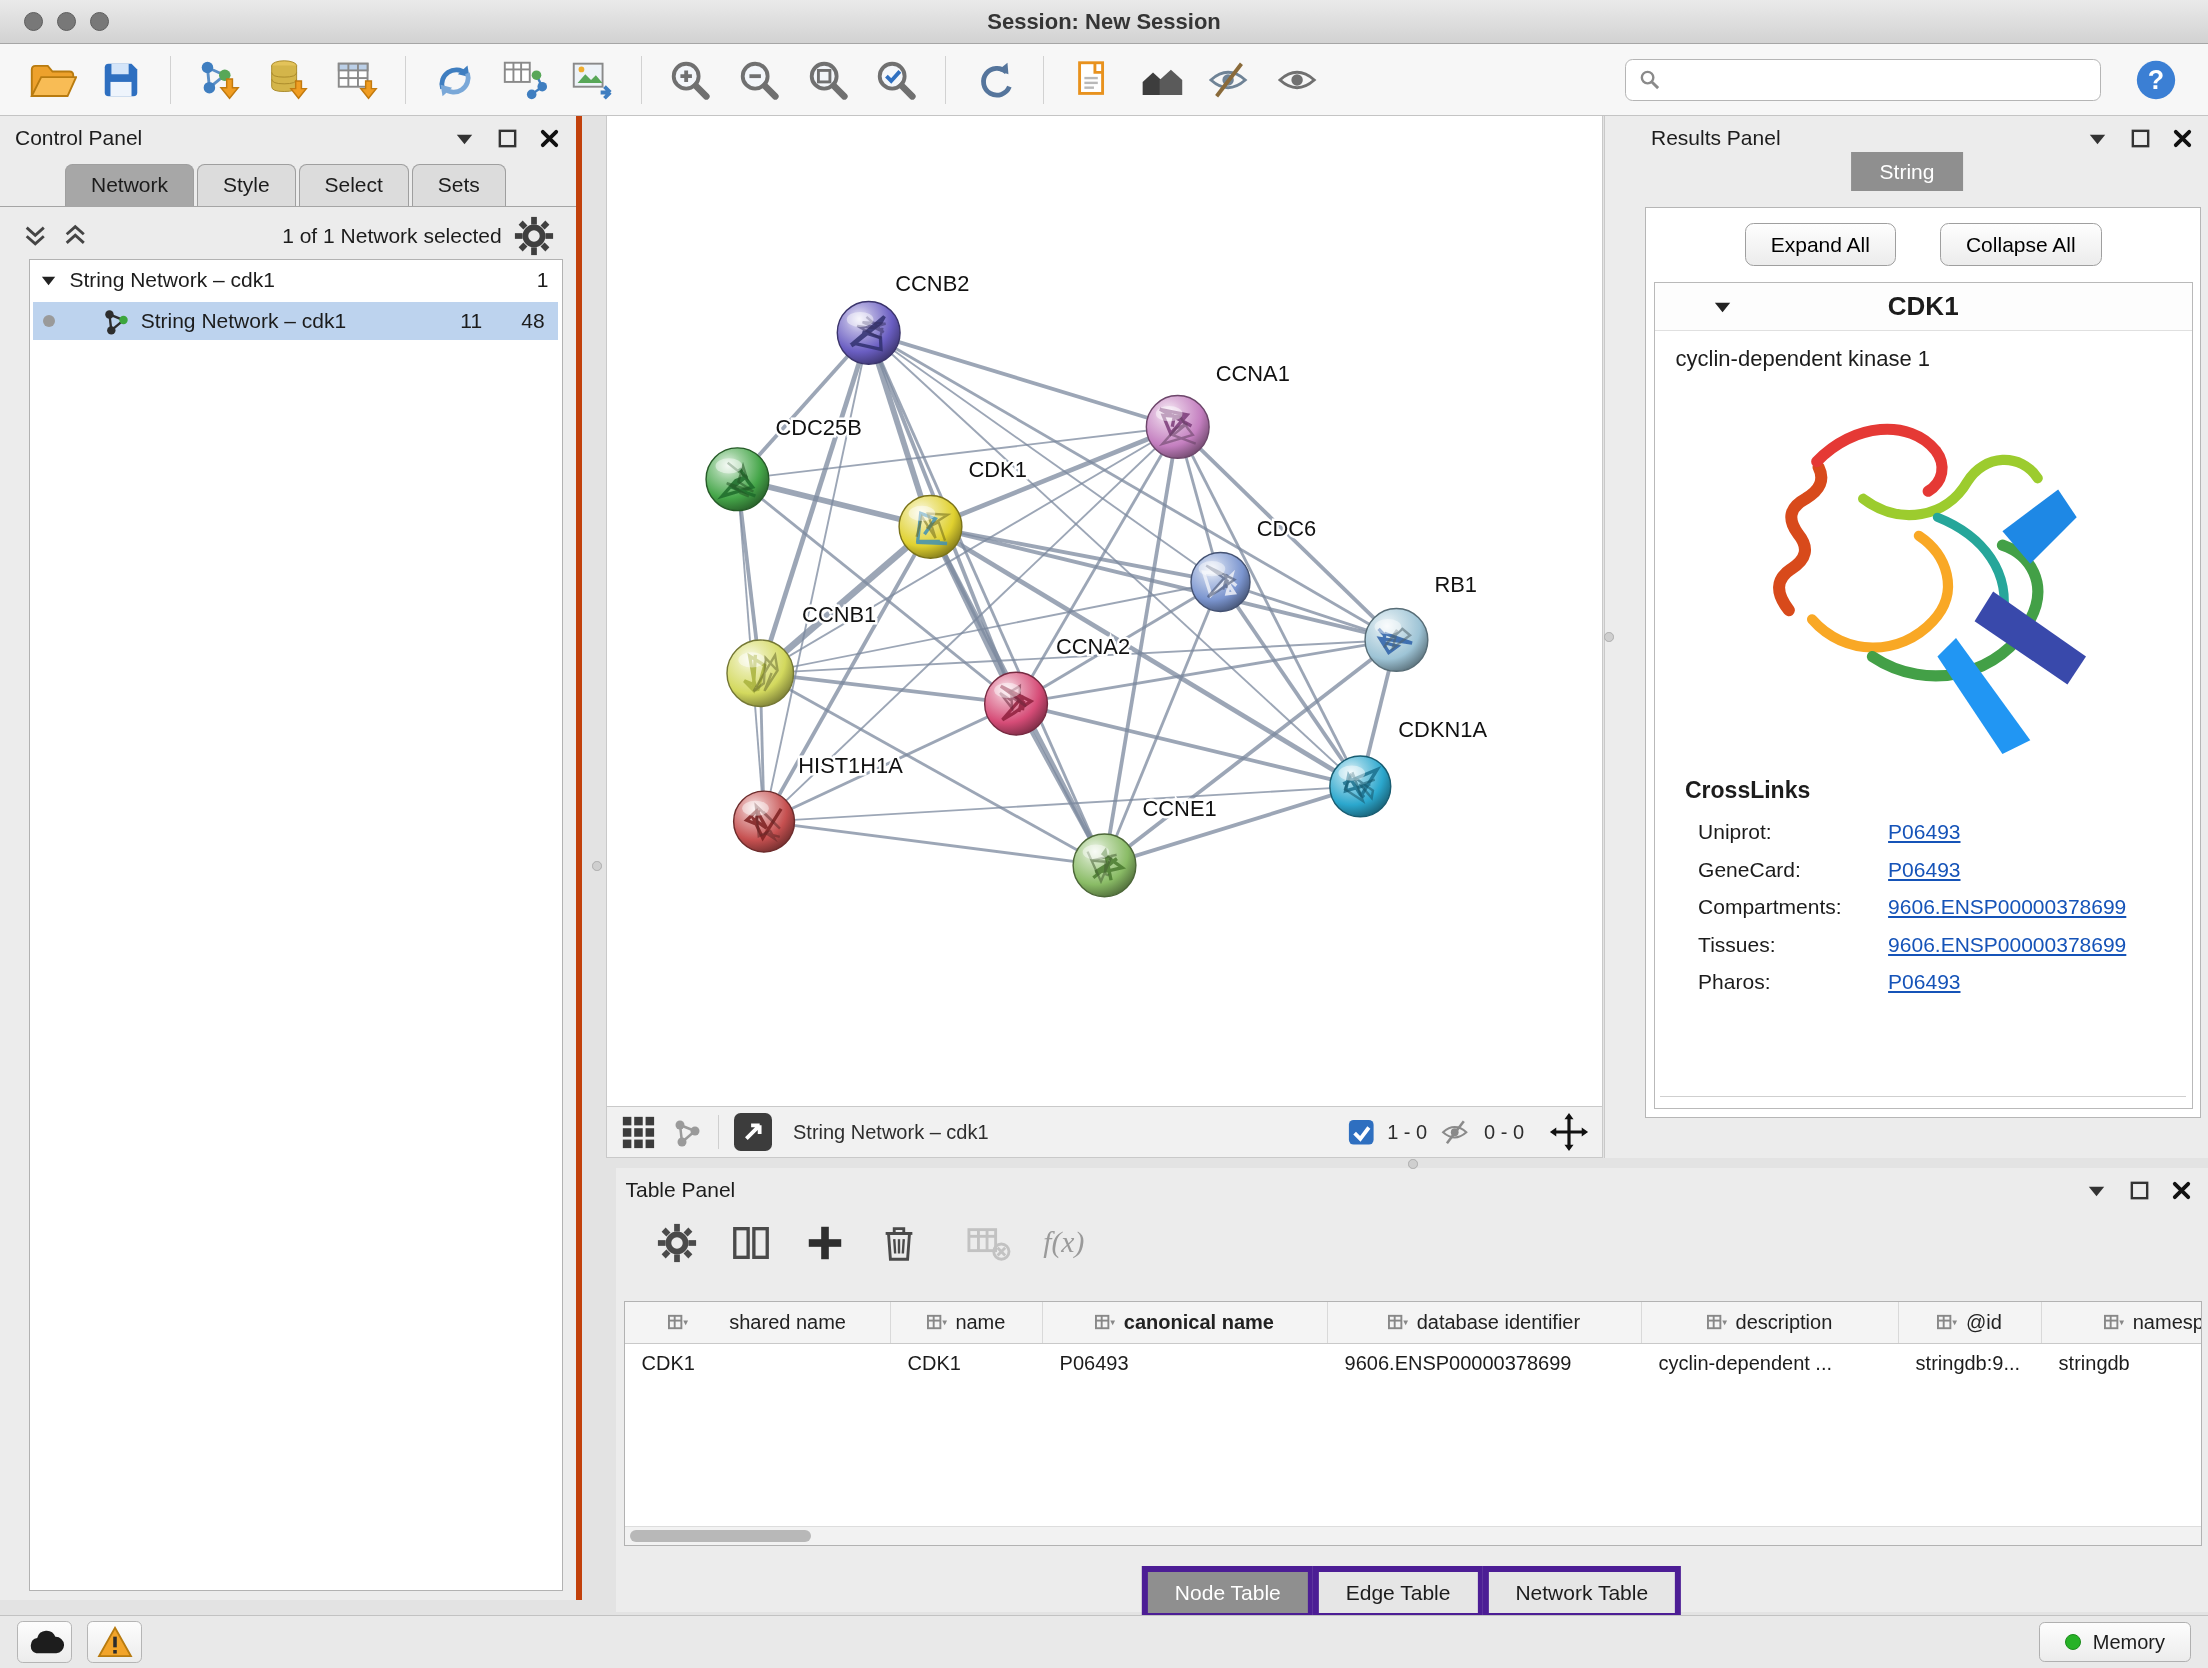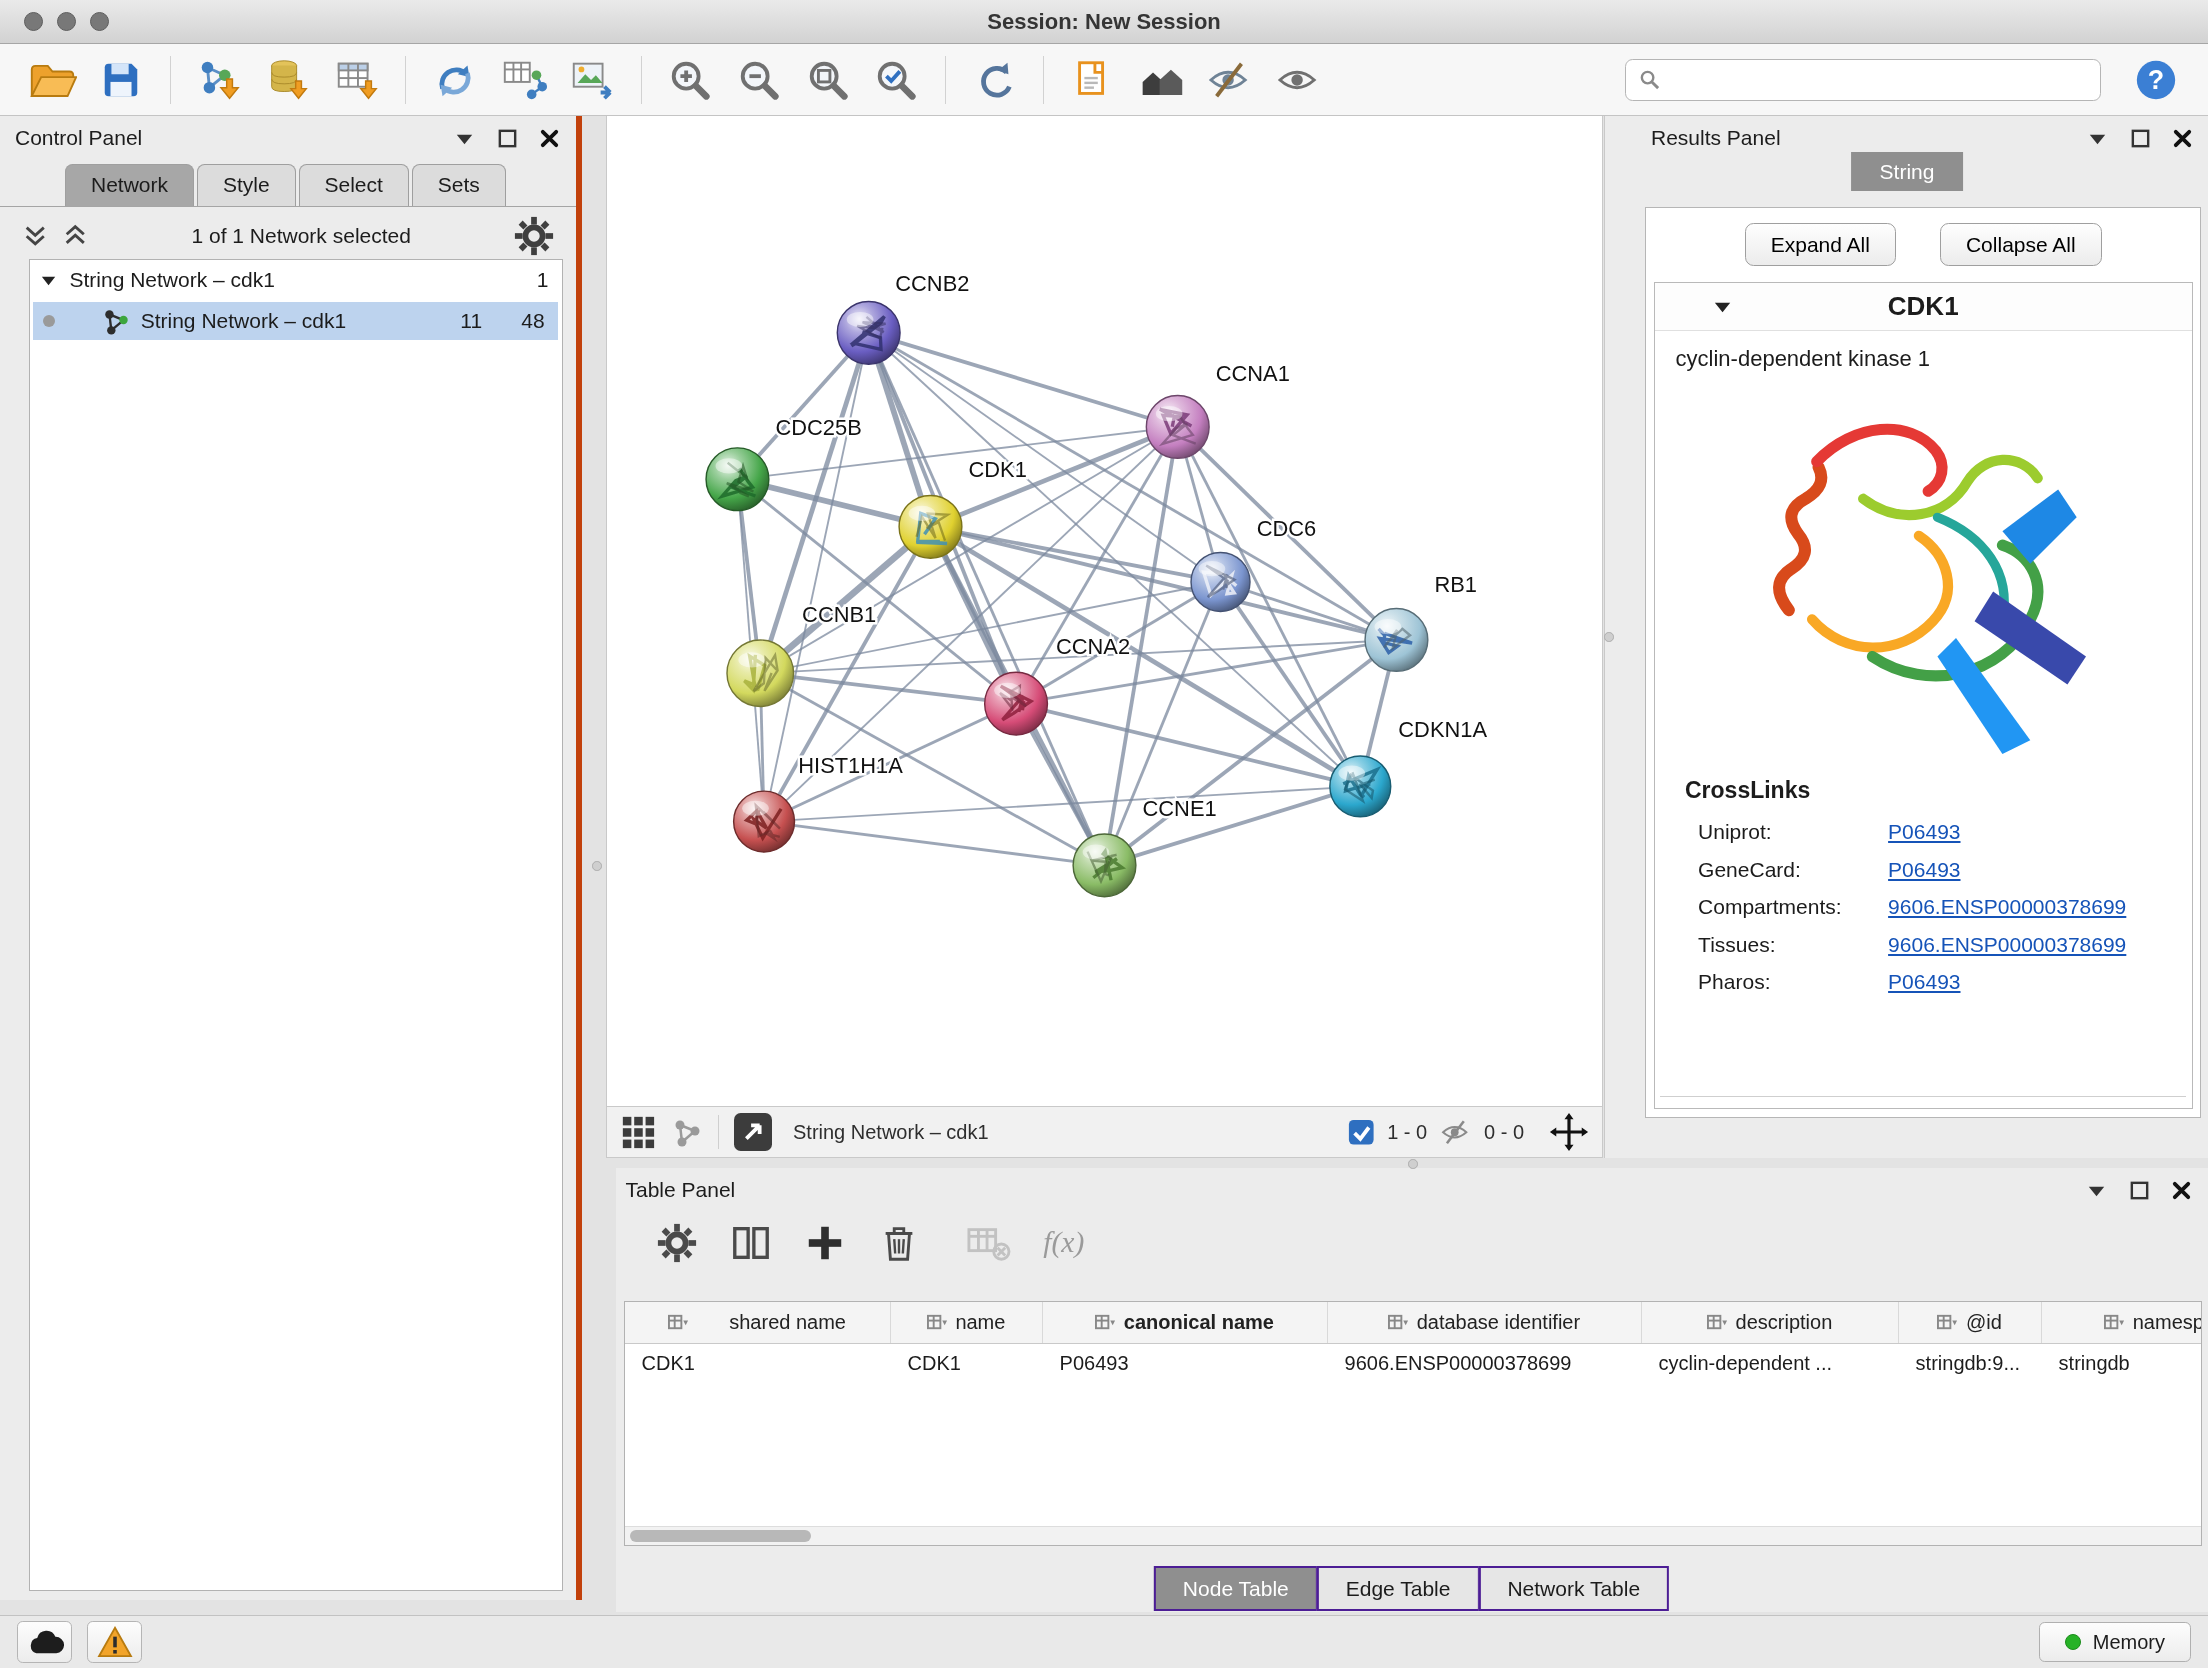--- a/index.html
+++ b/index.html
@@ -23,21 +23,21 @@
 .phead-row{height:44px;display:flex;align-items:center;padding:0 15px}
 .phead{font-size:21px;color:#1c1c1c}
 .phead-icons{margin-left:auto;display:flex;gap:19px;align-items:center}
 
 
 #control-panel{position:absolute;left:0;top:116px;width:582px;height:1484px;background:#ececec;border-right:6px solid #c2410c}
 .ctabs{display:flex;padding:3.8px 0 0 65px;border-bottom:1px solid #a5a5a5}
 .ctab{padding:8.6px 25px;font-size:21px;border:1px solid #9f9f9f;border-bottom:none;background:#dcdcdc;border-radius:7.6px 7.6px 0 0;margin-right:2.9px;cursor:default}
 .ctab.sel{background:#a7a7a7}
 .selrow{display:flex;align-items:center;padding:7.6px 21px;gap:11.4px}
-.selrow .seltext{flex:1;text-align:center;font-size:21px}
+.selrow .seltext{flex:1;text-align:right;font-size:21px}
 .treebox{position:absolute;left:28.5px;right:13.3px;top:143px;bottom:9.5px;background:#fff;border:1px solid #b2b2b2;font-size:21px;overflow:hidden}
 .trow{display:flex;align-items:center;height:40px;padding:0 9.5px;gap:9.5px}
 .trow.sel{background:#bdd3ee;margin:1.9px 3.8px;height:38px}
 .tdot{width:12.4px;height:12.4px;border-radius:50%;background:#9a9a9a;flex:none}
 .tindent{width:27px;flex:none}
 .tnum1{margin-left:auto;width:49px;text-align:right}
 .tnum2{width:53px;text-align:right;margin-right:3.8px}
 
 
 #netview{position:absolute;left:606px;top:116px;width:997px;height:990px;background:#fff;border-left:1px solid #c9c9c9;border-right:1px solid #c9c9c9;overflow:hidden}
@@ -72,21 +72,21 @@
 .tptools{display:flex;align-items:center;gap:32px;padding:9.5px 0 9.5px 40px}
 .tablebox{position:absolute;left:7.6px;right:5.7px;top:133px;height:245px;background:#fff;border:1px solid #b2b2b2;overflow:hidden}
 .thead{display:flex;height:42px;background:#f4f4f4;border-bottom:1px solid #c9c9c9}
 .thcell{display:flex;align-items:center;justify-content:center;gap:7.6px;height:100%;border-right:1px solid #d9d9d9;font-size:20px;color:#222;flex:none;overflow:hidden;white-space:nowrap}
 .hico{width:21px;height:21px;flex:none}
 .tdrow{display:flex;height:38px}
 .tdcell{display:flex;align-items:center;padding:0 17px;font-size:20px;flex:none;overflow:hidden;white-space:nowrap}
 .hscroll{position:absolute;left:0;right:0;bottom:0;height:19px;background:#f2f2f2;border-top:1px solid #ddd}
 .hthumb{position:absolute;left:5.7px;top:2.9px;width:181px;height:12.4px;border-radius:6.7px;background:#b8b8b8}
 .ttabs{position:absolute;top:398px;left:50%;transform:translateX(-50%);display:flex}
-.ttab{font-size:21px;padding:8.6px 27px;border:2px solid #4c1d95;background:#e6e6e6;margin-left:-1px;cursor:default}
+.ttab{font-size:21px;padding:8.6px 27px;border:6px solid #4c1d95;background:#e6e6e6;margin-left:-1px;cursor:default}
 .ttab.sel{background:#8f8f8f;color:#fff}
 
 
 #statusbar{position:absolute;left:0;top:1615px;width:2208px;height:53px;background:#e9e9e9;border-top:1px solid #c2c2c2;display:flex;align-items:center;padding:0 17px;gap:15px}
 .sbtn{width:55px;height:42px;border:1px solid #b5b5b5;border-radius:5.7px;background:linear-gradient(#fdfdfd,#ececec);display:flex;align-items:center;justify-content:center}
 #memory-btn{margin-left:auto;display:flex;align-items:center;gap:11.4px;border:1px solid #b0b0b0;border-radius:5.7px;background:linear-gradient(#fdfdfd,#ececec);padding:7.6px 25px;font-size:20px}
 .green-dot{width:16px;height:16px;border-radius:50%;background:#27b227;border:1px solid #1c8c1c}
 
 .splitdot{position:absolute;width:9.5px;height:9.5px;border-radius:50%;background:#cfcfcf;border:1px solid #adadad}
 .fx{font-family:"Liberation Serif",serif;font-style:italic;font-size:29.5px;color:#9a9a9a}

